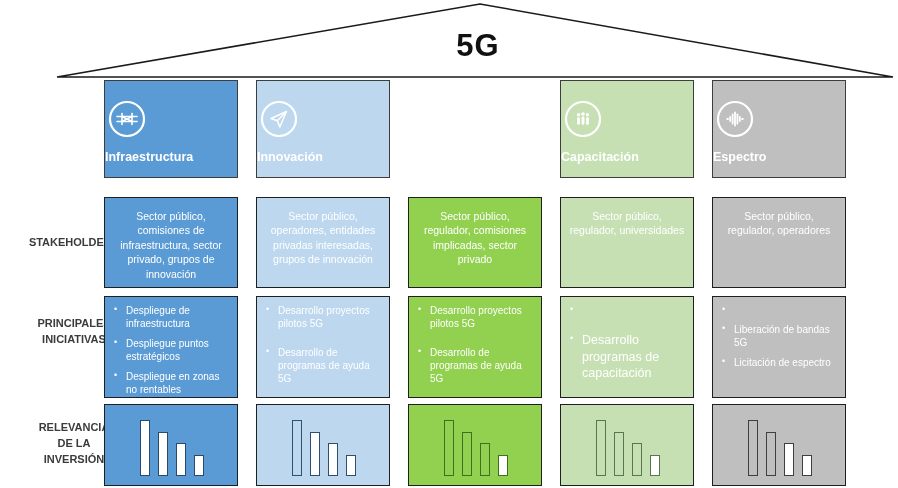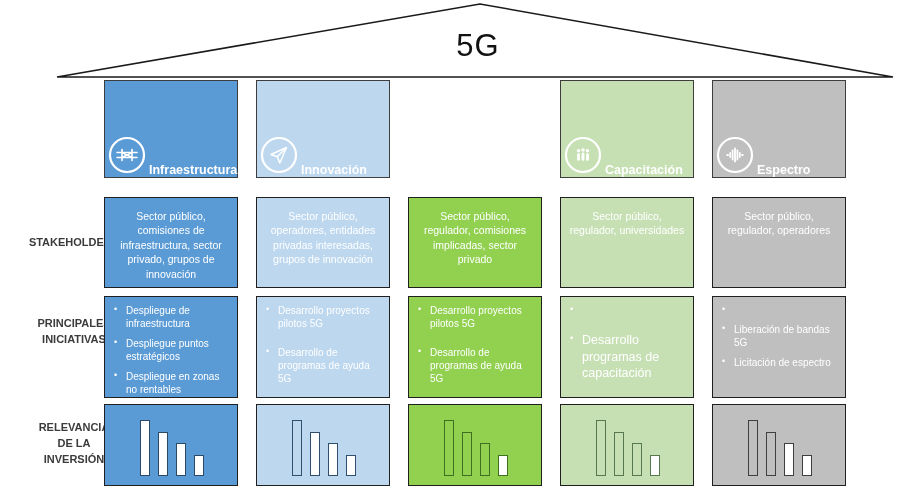--- a/index.html
+++ b/index.html
@@ -2,36 +2,36 @@
 <html><head>
 <meta charset="utf-8">
 <style>
   html,body{margin:0;padding:0;background:#fff;}
   body{font-family:"Liberation Sans",sans-serif;}
   .canvas{position:relative;width:898px;height:488px;background:#fff;overflow:hidden;}
 
   
   .roof{position:absolute;left:0;top:0;width:898px;height:80px;}
   .title-5g{position:absolute;left:418px;top:28px;width:120px;text-align:center;
-    font-size:31px;font-weight:normal;color:#111;letter-spacing:1px;}
+    font-size:31px;font-weight:bold;color:#111;letter-spacing:1px;}
 
   
   .row-label{position:absolute;left:2px;width:96px;text-align:center;
     font-weight:bold;color:#3b3b3b;font-size:11px;line-height:1.45;margin-left:24px;}
   .lbl-stakeholders{top:235px;}
   .lbl-iniciativas{top:316px;width:92px;left:4px;}
   .lbl-relevancia{top:420px;width:84px;left:8px;}
 
   
   .col{position:absolute;top:0;width:134px;height:488px;}
   .col0{left:104px;} .col1{left:256px;} .col2{left:408px;} .col3{left:560px;} .col4{left:712px;}
 
   .box{position:absolute;left:0;width:134px;box-sizing:border-box;background:var(--fill);}
   .box-header{top:80px;height:98px;border:1.4px solid #3d3d3d;
-    display:flex;flex-direction:row;align-items:flex-end;}
+    display:flex;flex-direction:column;align-items:flex-start;}
   .box-stake{top:197px;height:91px;border:1.8px solid #1f1f1f;
     padding:11px 7px;color:#fff;font-size:10.5px;line-height:1.38;text-align:center;}
   .box-init{top:296px;height:102px;border:1.8px solid #1f1f1f;
     padding:7px 8px 7px 7px;color:#fff;}
   .box-bars{top:404px;height:82px;border:1.8px solid #1f1f1f;}
 
   .hdr-icon{margin-top:16px;width:44px;height:44px;}
   .hdr-icon svg{display:block;}
   .hdr-label{margin-top:9px;color:#fff;font-weight:bold;font-size:12.5px;text-align:center;}
 

